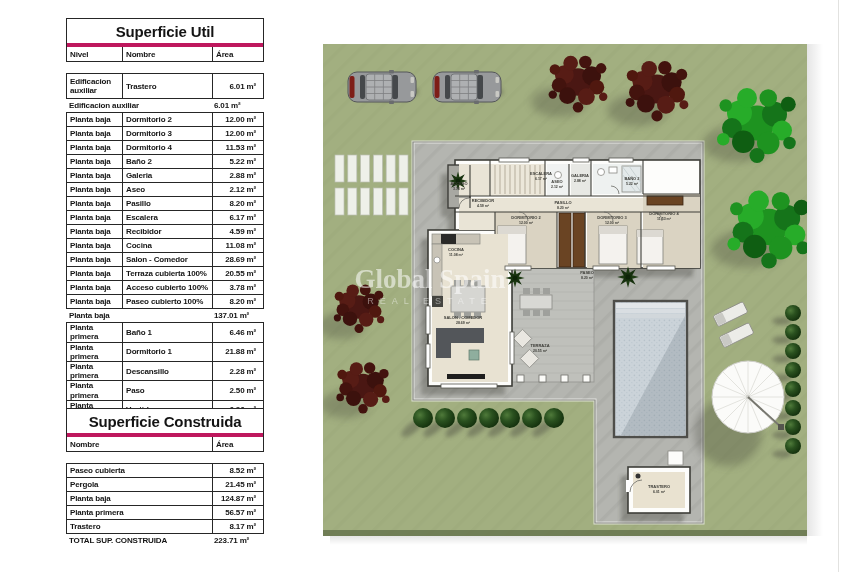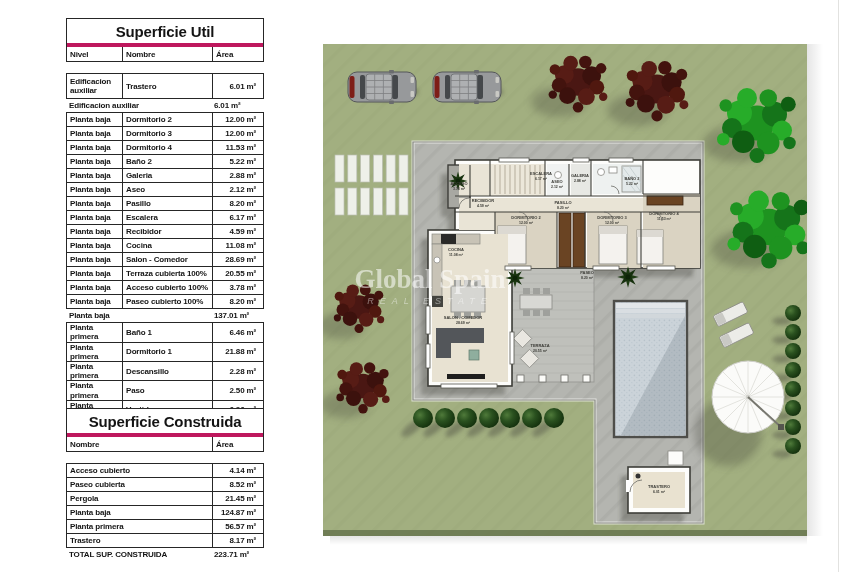--- a/index.html
+++ b/index.html
@@ -34,21 +34,21 @@
   .plan{position:absolute;left:323px;top:44px;width:484px;height:492px;overflow:hidden;}
   .plan svg{position:absolute;left:0;top:0;}
   .rlabel{position:absolute;transform:translate(-50%,-50%) scale(0.5);transform-origin:center;
           font-size:8px;line-height:1.3;font-weight:bold;color:#3b3b36;text-align:center;
           white-space:nowrap;pointer-events:none;}
   .rlabel .ar{font-size:7px;font-weight:bold;}
   .watermark{position:absolute;left:12px;top:220px;width:190px;text-align:center;
              font-family:"Liberation Serif",serif;pointer-events:none;}
   .watermark .wm1{font-size:27px;color:rgba(255,255,255,0.55);font-weight:bold;}
   .watermark .wm2{font-size:9px;letter-spacing:6px;color:rgba(255,255,255,0.45);margin-top:1px;
-                  font-family:"Liberation Sans",sans-serif;font-style:italic;}
+                  font-family:"Liberation Sans",sans-serif;}
 
   
   .plan-shadow-right{position:absolute;left:807px;top:44px;width:16px;height:492px;
      background:linear-gradient(to right,rgba(0,0,0,0.10),rgba(0,0,0,0));}
   .plan-shadow-bottom{position:absolute;left:330px;top:536px;width:477px;height:9px;
      background:linear-gradient(to bottom,rgba(0,0,0,0.10),rgba(0,0,0,0));}
   .page-edge{position:absolute;left:838px;top:0;width:1px;height:572px;background:#e2e2e0;}
 </style>
 </head>
 <body>
@@ -186,24 +186,20 @@
 
   <div class="stable" style="top:408px">
     <div class="t-head">
       <div class="t-title">Superficie Construida</div>
       <div class="t-cols">
           <div class="tc c2f">Nombre</div>
           <div class="tc c3">Área</div>
         </div>
     </div>
     <div class="t-rows">
-        <div class="trow data">
-          <div class="tc c2f">Acceso cubierto</div>
-          <div class="tc c3">4.14 m²</div>
-        </div>
         <div class="trow data">
           <div class="tc c2f">Paseo cubierta</div>
           <div class="tc c3">8.52 m²</div>
         </div>
         <div class="trow data">
           <div class="tc c2f">Pergola</div>
           <div class="tc c3">21.45 m²</div>
         </div>
         <div class="trow data">
           <div class="tc c2f">Planta baja</div>

